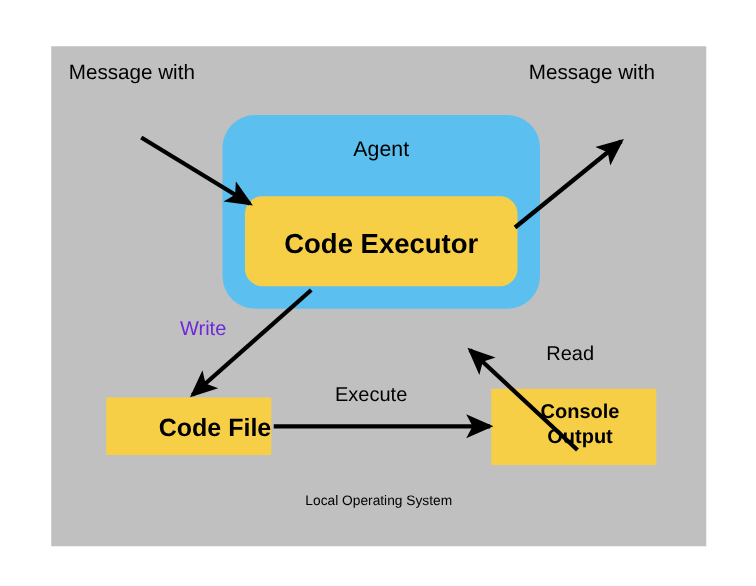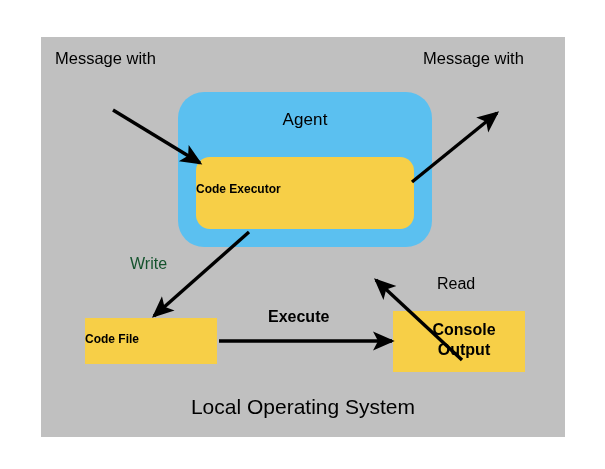--- a/index.html
+++ b/index.html
@@ -54,40 +54,40 @@
     width: 218px;
     height: 72px;
     background: #f7cf47;
     border-radius: 14px;
   }
   .code-executor-label {
     position: absolute;
     left: 196px;
     top: 182px;
     width: 218px;
-    text-align: left;
-    font-size: 12px;
+    text-align: center;
+    font-size: 22px;
     font-weight: bold;
     color: #000000;
   }
   .code-file-box {
     position: absolute;
     left: 85px;
     top: 318px;
     width: 132px;
     height: 46px;
     background: #f7cf47;
   }
   .code-file-label {
     position: absolute;
     left: 85px;
     top: 332px;
     width: 132px;
-    text-align: left;
-    font-size: 12px;
+    text-align: right;
+    font-size: 20px;
     font-weight: bold;
     color: #000000;
   }
   .console-output-box {
     position: absolute;
     left: 393px;
     top: 311px;
     width: 132px;
     height: 61px;
     background: #f7cf47;
@@ -120,51 +120,51 @@
     top: 48px;
     width: 190px;
     text-align: left;
     font-size: 16.5px;
     font-weight: 400;
     color: #000000;
     line-height: 1.3;
   }
   .write-label {
     position: absolute;
-    left: 130px;
+    left: 144px;
     top: 255px;
     font-size: 16px;
     font-weight: 400;
-    color: #14532d;
+    color: #6d28d9;
   }
   .read-label {
     position: absolute;
     left: 437px;
     top: 255px;
     font-size: 16px;
     font-weight: 400;
     color: #000000;
     margin-top: 20px;
   }
   .execute-label {
     position: absolute;
     left: 268px;
     top: 308px;
     font-size: 16px;
-    font-weight: 700;
+    font-weight: 400;
     color: #000000;
     text-align: center;
   }
   .os-label {
     position: absolute;
     left: 41px;
     top: 395px;
     width: 524px;
     text-align: center;
-    font-size: 21px;
+    font-size: 11px;
     font-weight: 400;
     color: #000000;
   }
   .arrows {
     position: absolute;
     left: 0;
     top: 0;
     width: 605px;
     height: 469px;
     pointer-events: none;

